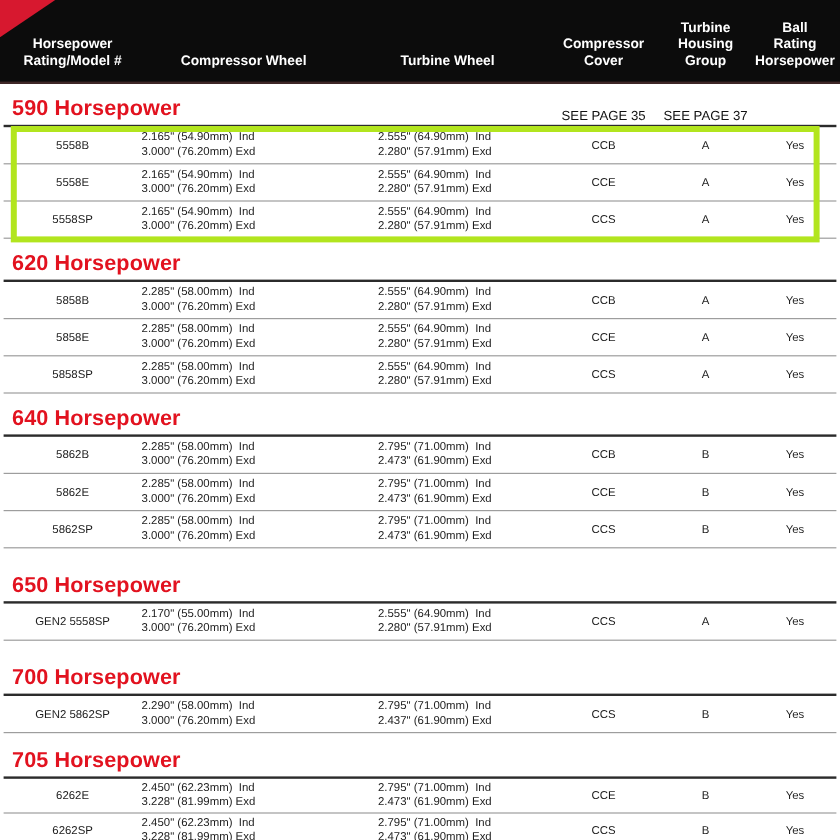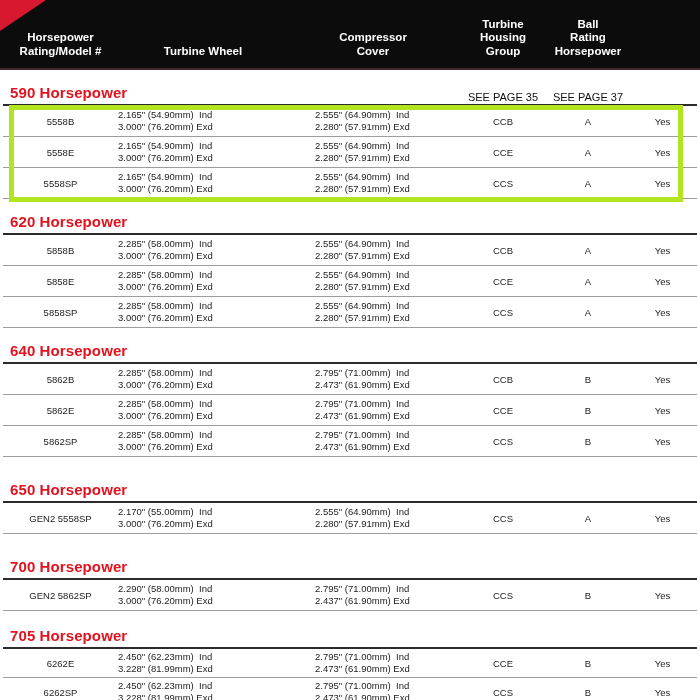--- a/index.html
+++ b/index.html
@@ -23,21 +23,21 @@
   .hcol span { display:block; }
   
   .section { margin:0 3px; }
   .sec-head {
     display:grid; grid-template-columns:115px 170px 170px 90px 80px 1fr;
     align-items:end; height:34px; border-bottom:2px solid #2b2b2b;
   }
   .sec-head.tall { height:44px; }
   .sec-head.med  { height:36px; }
   .sec-title {
-    grid-column:1 / span 3; color:#e2121f; font-size:15px; font-weight:bold;
+    grid-column:1 / span 3; color:#e2121f; font-size:18px; font-weight:bold;
     padding-left:7px; padding-bottom:3px; letter-spacing:0.1px;
   }
   .note { font-size:11px; color:#111; text-align:center; padding-bottom:1px; }
   .rows { border-bottom:1px solid #9d9d9d; }
   .row {
     display:grid; grid-template-columns:115px 170px 170px 90px 80px 1fr;
     align-items:center; height:30px;
   }
   .row + .row { border-top:1px solid #9d9d9d; }
   .sec-705 .row { height:28px; }
@@ -57,20 +57,23 @@
 <div class="page">
 
   <header class="topbar">
     <div class="corner"></div>
     <div class="head-grid">
       <div class="hcol">
         <span>Horsepower</span>
         <span>Rating/Model #</span>
       </div>
       <div class="hcol">
+        <span>Compressor Wheel</span>
+      </div>
+      <div class="hcol">
         <span>Turbine Wheel</span>
       </div>
       <div class="hcol">
         <span>Compressor</span>
         <span>Cover</span>
       </div>
       <div class="hcol">
         <span>Turbine</span>
         <span>Housing</span>
         <span>Group</span>

